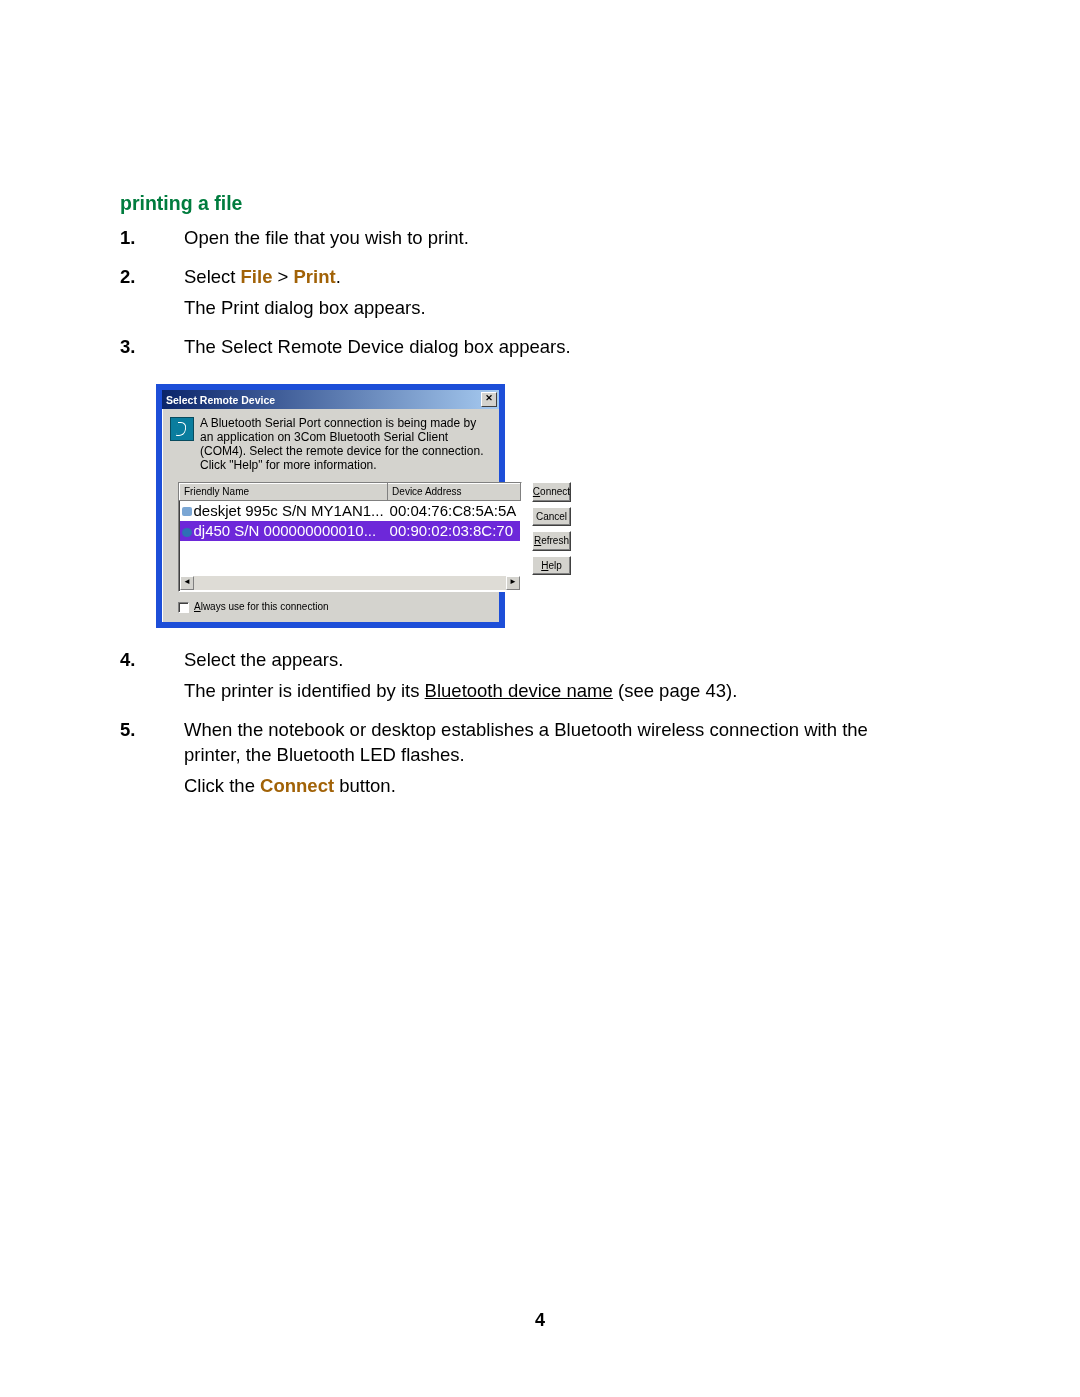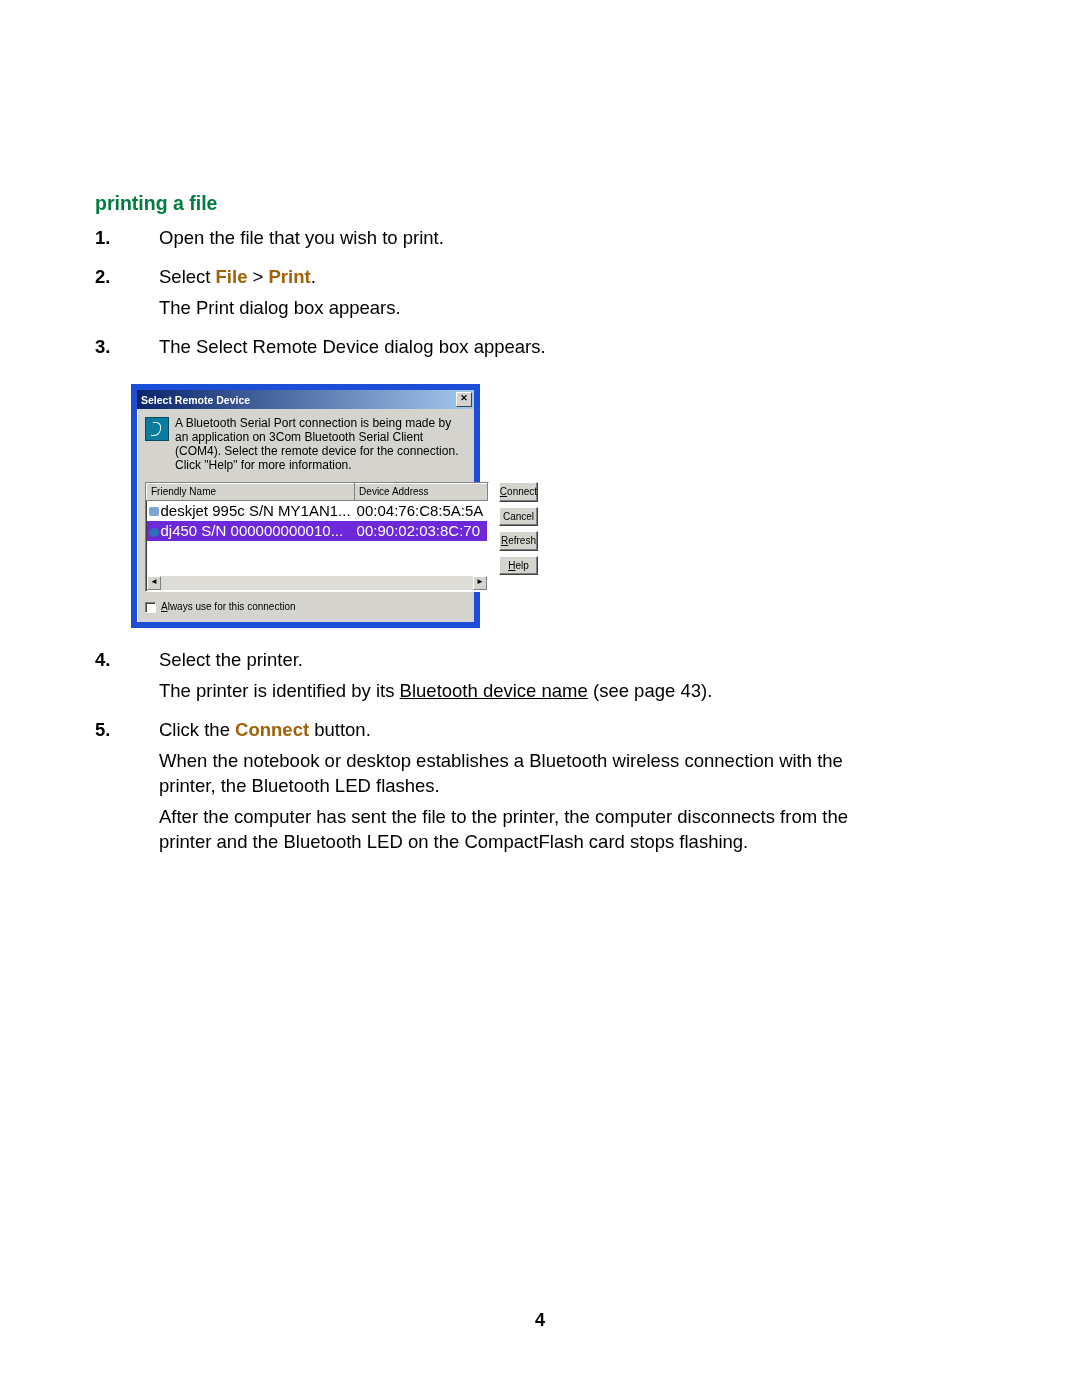--- a/index.html
+++ b/index.html
@@ -9,21 +9,21 @@
     font-family: Arial, Helvetica, sans-serif;
     color: #000;
     font-size: 18.5px;
     line-height: 1.35;
   }
   .page {
     width: 1080px;
     height: 1397px;
     position: relative;
     box-sizing: border-box;
-    padding: 190px 176px 0 95px;
+    padding: 190px 176px 0 120px;
   }
   .section-heading {
     color: #007c3e;
     font-weight: bold;
     font-size: 19.5px;
     margin-bottom: 10px;
   }
   ol.steps {
     list-style: none;
     padding: 0;
@@ -129,20 +129,21 @@
     font-size: 12px;
     line-height: 1.15;
     color: #000;
   }
   .mid-cols {
     display: flex;
     gap: 10px;
   }
   .list-col {
     flex: 1;
+    margin-left: 8px;
   }
   .listbox {
     background: #fff;
     border: 1px solid #808080;
     border-right-color: #fff;
     border-bottom-color: #fff;
     box-shadow: inset 1px 1px 0 #404040;
     height: 108px;
     overflow: hidden;
     position: relative;
@@ -319,28 +320,27 @@
                   <div class="win-btn"><span class="mn">H</span>elp</div>
                 </div>
               </div>
             </div>
           </div>
         </div>
       </li>
       <li>
         <div class="num">4.</div>
         <div class="body">
-          <p><span>Select the printer.</span></p>
+          <p><span>Select the appears.</span></p>
           <p><span>The printer is identified by its </span><span class="underline">Bluetooth device name</span><span> (see page 43).</span></p>
         </div>
       </li>
       <li>
         <div class="num">5.</div>
         <div class="body">
+          <p><span>When the notebook or desktop establishes a Bluetooth wireless connection with the printer, the Bluetooth LED flashes.</span></p>
           <p><span>Click the </span><span class="bold-red">Connect</span><span> button.</span></p>
-          <p><span>When the notebook or desktop establishes a Bluetooth wireless connection with the printer, the Bluetooth LED flashes.</span></p>
-          <p><span>After the computer has sent the file to the printer, the computer disconnects from the printer and the Bluetooth LED on the CompactFlash card stops flashing.</span></p>
         </div>
       </li>
     </ol>
 
   <div class="page-number">4</div>
 </div>
 
 </body></html>

